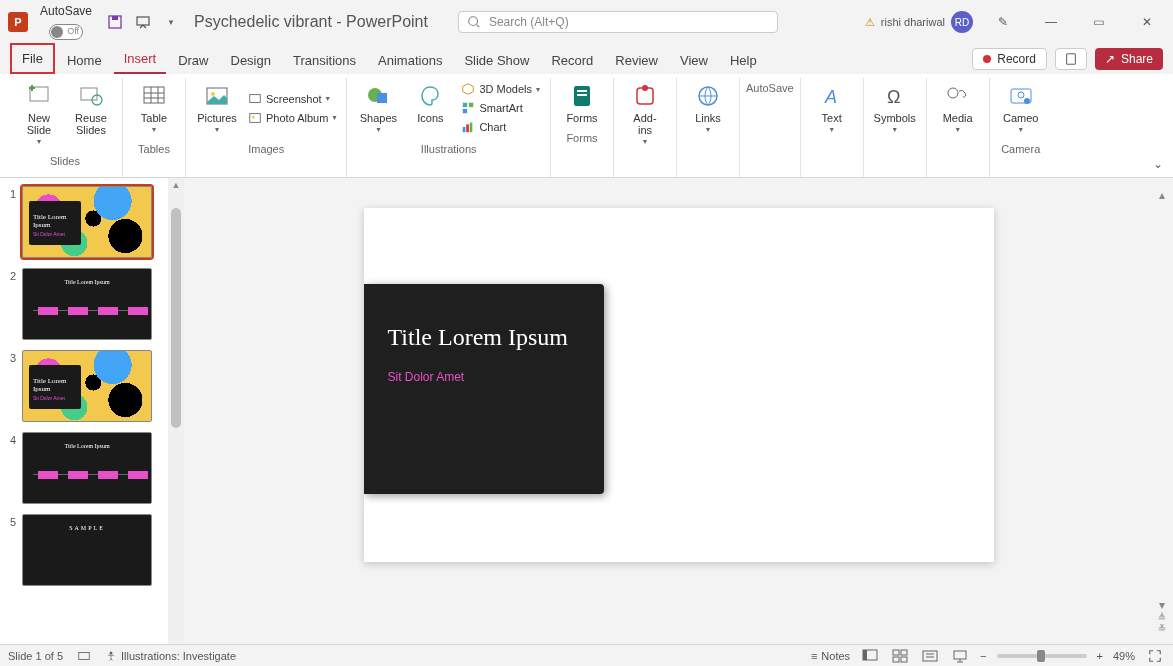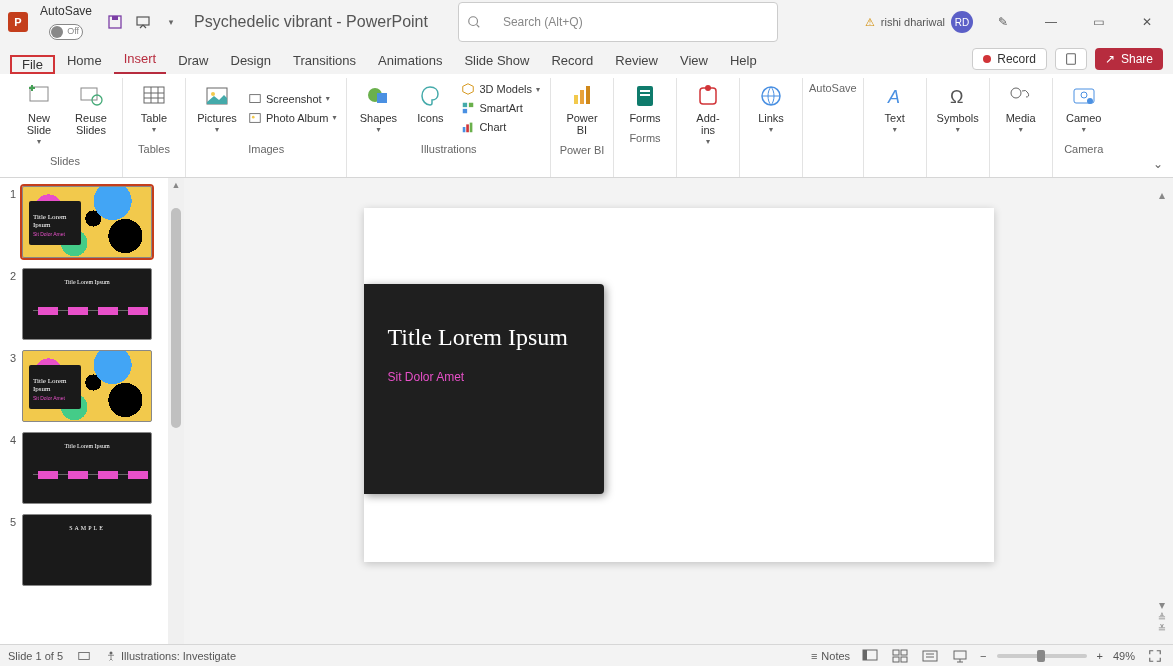--- a/index.html
+++ b/index.html
@@ -8,31 +8,31 @@
   
   .titlebar { height: 44px; display: flex; align-items: center; padding: 0 8px; background: #f3f3f3; }
   .app-icon { width: 20px; height: 20px; background: #c43e1c; border-radius: 3px; display:flex; align-items:center; justify-content:center; color:#fff; font-weight:bold; font-size:11px; }
   .autosave { display:flex; align-items:center; gap:6px; margin-left: 12px; font-size:12px;flex-direction:column;}
   .toggle { width: 34px; height:16px; border:1px solid #888; border-radius:8px; position:relative; background:#fff;}
   .toggle .knob{ width:12px;height:12px;border-radius:50%;background:#888;position:absolute;left:1px;top:1px;}
   .toggle-label{font-size:9px; color:#888; position:absolute; right:3px; top:1px;}
   .qat { display:flex; gap:10px; margin-left:14px; align-items:center;}
   .qat-btn { width:18px; height:18px; display:flex; align-items:center; justify-content:center; color:#7b3ea5;}
   .doc-title { margin-left: 14px; font-size:16px; color:#555;}
-  .searchbox { margin-left: 30px; flex:0 0 320px; height:40px; border:1px solid #ccc; border-radius:4px; background:#fff; display:flex; align-items:center; padding:0 8px; gap:22px; color:#777;}
+  .searchbox { margin-left: 30px; flex:0 0 320px; height:22px; border:1px solid #ccc; border-radius:4px; background:#fff; display:flex; align-items:center; padding:0 8px; gap:8px; color:#777;}
   .titlebar-right { margin-left:auto; display:flex; align-items:center; gap:12px;}
   .user { display:flex; align-items:center; gap:6px; font-size:11px; color:#555;}
   .avatar{width:22px;height:22px;border-radius:50%;background:#5b5fc7;color:#fff;display:flex;align-items:center;justify-content:center;font-size:10px;}
   .warn-icon{color:#d08a00;}
   .winbtn{ width:36px; height:28px; display:flex;align-items:center;justify-content:center; color:#555;}
   
   
   .tabs { height: 30px; display:flex; align-items:flex-end; padding: 0 10px; gap:2px; background:#f3f3f3; position:relative;}
   .tab { padding: 6px 10px; font-size:13px; color:#444; cursor:pointer; }
-  .tab.file { border:2px solid #d13438; color:#333; font-weight:400; padding:0 10px;}
+  .tab.file { border:2px solid #d13438; color:#333; font-weight:400; padding:6px 10px;}
   .tab.active { color:#b72c3e; border-bottom:2px solid #b72c3e; font-weight:500;}
   .tabs-right { margin-left:auto; display:flex; gap:8px; align-items:center; padding-bottom:4px;}
   .record-btn { border:1px solid #ccc; border-radius:4px; padding:3px 10px; display:flex; align-items:center; gap:6px; background:#fff; font-size:12px;}
   .rec-dot{width:8px;height:8px;border-radius:50%;background:#d13438;}
   .share-sheet{border:1px solid #ccc;border-radius:4px;padding:3px 8px;background:#fff;}
   .share-btn{ background:#b72c3e; color:#fff; border-radius:4px; padding:4px 10px; display:flex; align-items:center; gap:6px; font-size:12px;}
   
   
   .ribbon { height: 104px; background:#fff; border-bottom:1px solid #d6d6d6; display:flex; padding:4px 8px 0 8px; position:relative;}
   .group { display:flex; flex-direction:column; align-items:center; padding:0 6px; border-right:1px solid #e3e3e3;}
@@ -286,34 +286,20 @@
               <rect x="6" y="5" width="3" height="9" fill="#d13438"></rect>
               <rect x="10" y="3" width="3" height="11" fill="#6ab04c"></rect>
             </svg>
             <span>Chart</span>
           </div>
       </div>
     </div>
     <div class="group-label">Illustrations</div>
   </div>
 
-  <div class="group">
-    <div class="btn-lg">
-        <div class="ico">
-          <svg width="26" height="26" viewBox="0 0 26 26">
-            <rect x="5" y="12" width="4" height="9" fill="#f2c94c"></rect>
-            <rect x="11" y="7" width="4" height="14" fill="#e8a23a"></rect>
-            <rect x="17" y="3" width="4" height="18" fill="#d0881a"></rect>
-          </svg>
-        </div>
-        <span style="white-space:pre;">Power
-BI</span>
-      </div>
-    <div class="group-label">Power BI</div>
-  </div>
 
   <div class="group">
     <div class="btn-lg">
         <div class="ico">
           <svg width="26" height="26" viewBox="0 0 26 26">
             <rect x="5" y="3" width="16" height="20" rx="2" fill="#0f7b6c"></rect>
             <rect x="8" y="7" width="10" height="2" fill="#fff"></rect>
             <rect x="8" y="11" width="10" height="2" fill="#fff"></rect>
           </svg>
         </div>

